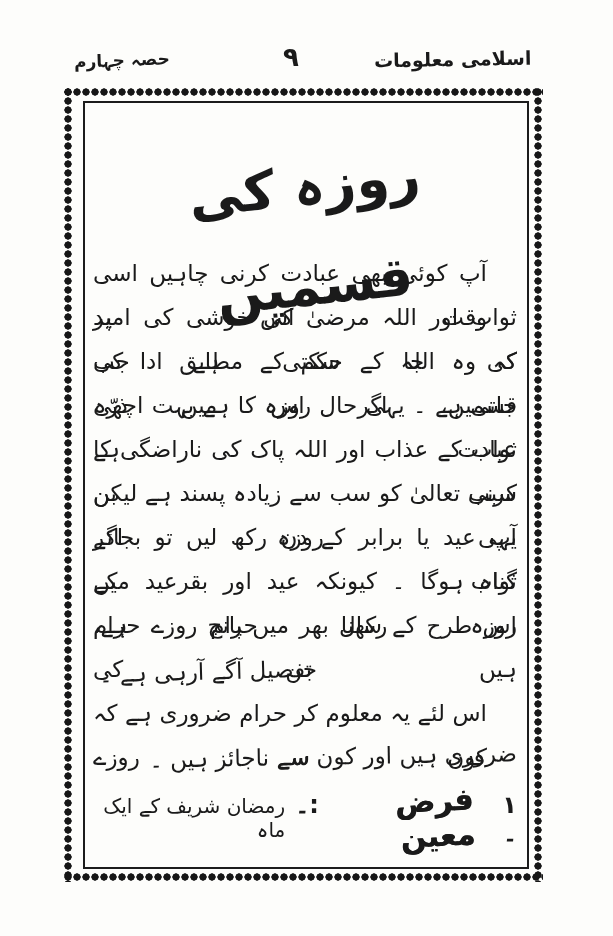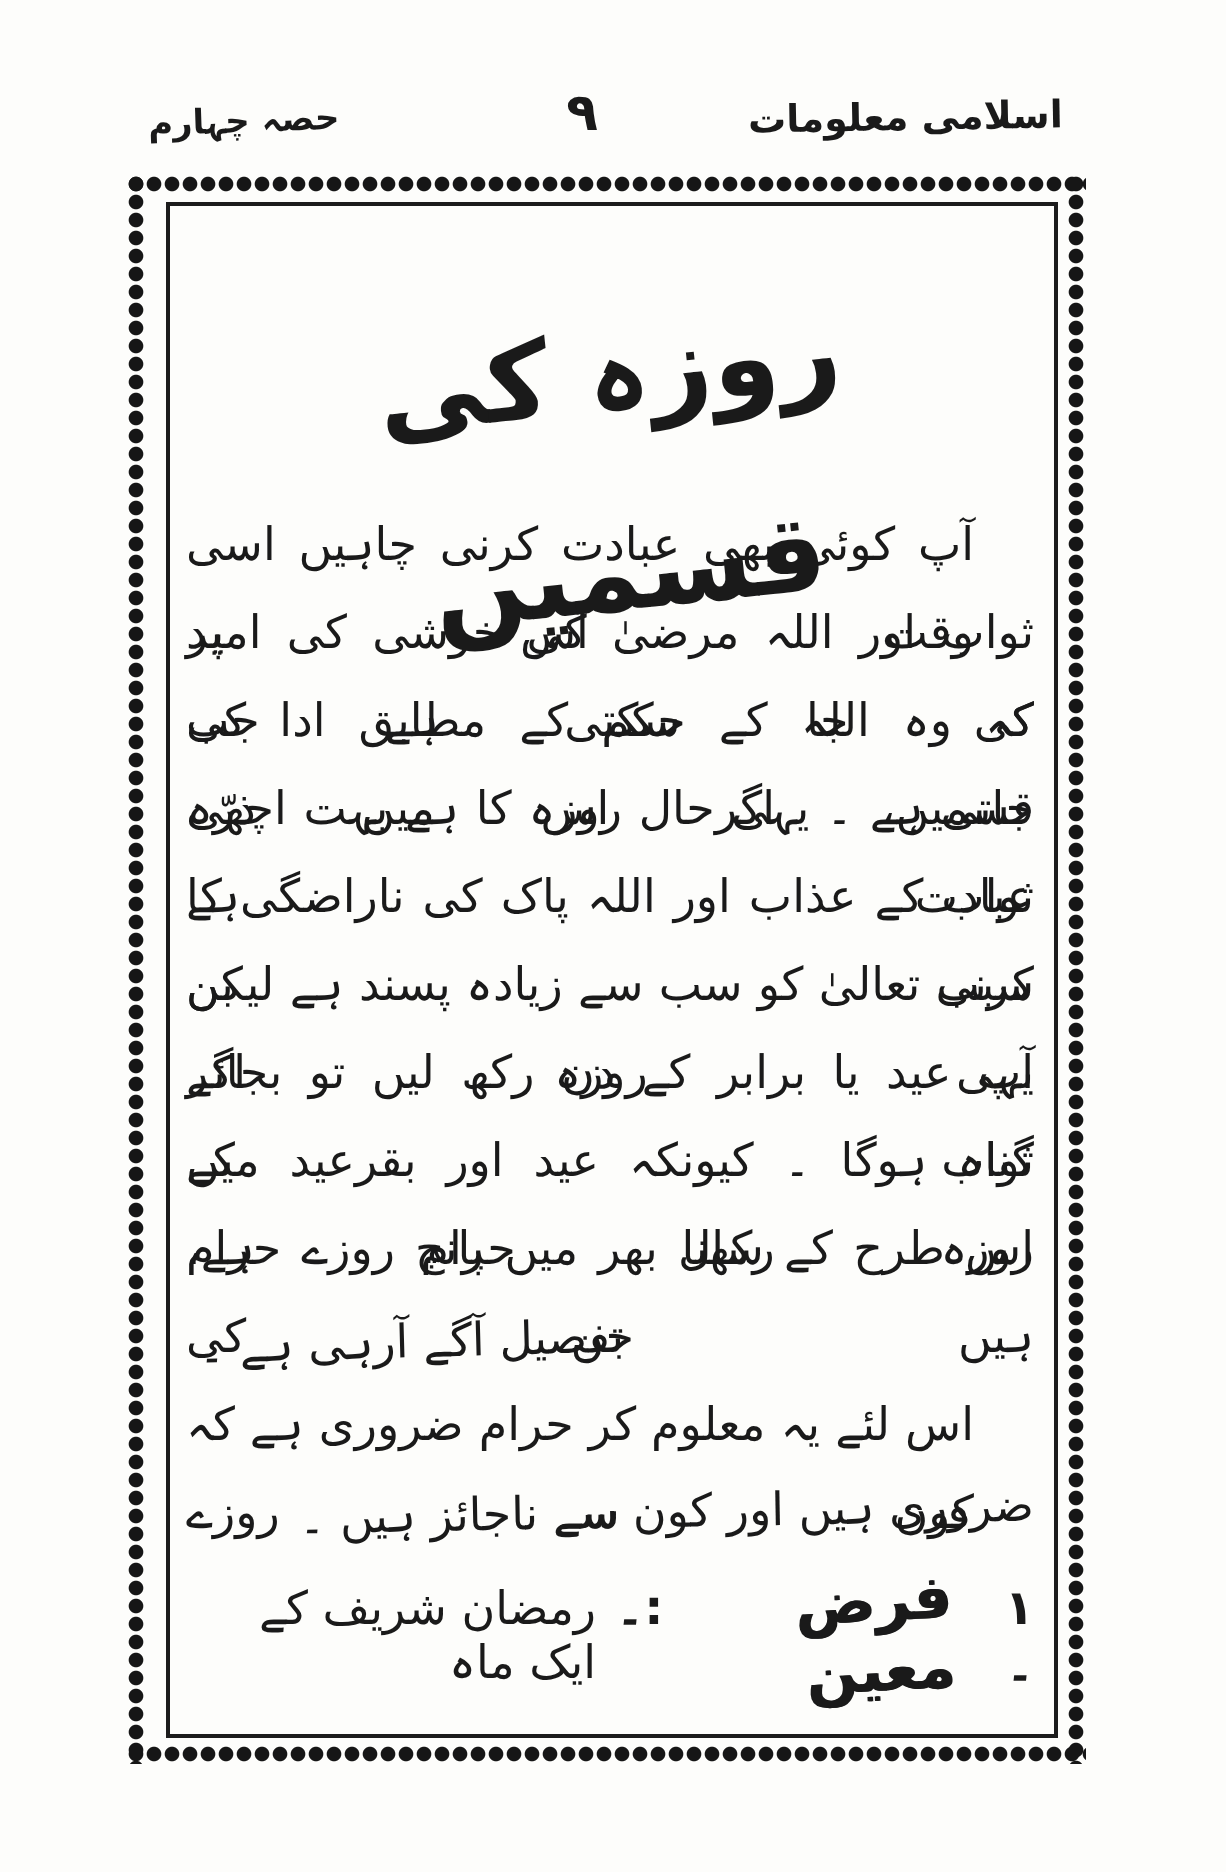--- a/index.html
+++ b/index.html
@@ -76,21 +76,21 @@
   .t-line.short-mid { text-align: left; text-align-last: left; padding-left: 64px; transform: rotate(-1deg); }
 
   
   .footer-item {
     direction: rtl; display: flex; align-items: baseline;
     gap: 10px; margin-top: 6px; font-size: 23px;
   }
   .item-number { font-weight: bold; font-size: 24px; }
   .item-term { font-weight: bold; font-size: 30px; transform: rotate(-3deg); text-shadow: 0.6px 0 #1a1a1a; }
   .item-sep { font-weight: bold; font-size: 24px; }
-  .item-text { font-size: 23px; }
+  .item-text { font-size: 20px; }
 </style>
 </head>
 <body>
 
 <div class="page-header">
   <div class="book-title">اسلامی معلومات</div>
   <div class="page-number">۹</div>
   <div class="part-label">حصہ چہارم</div>
 </div>
 

